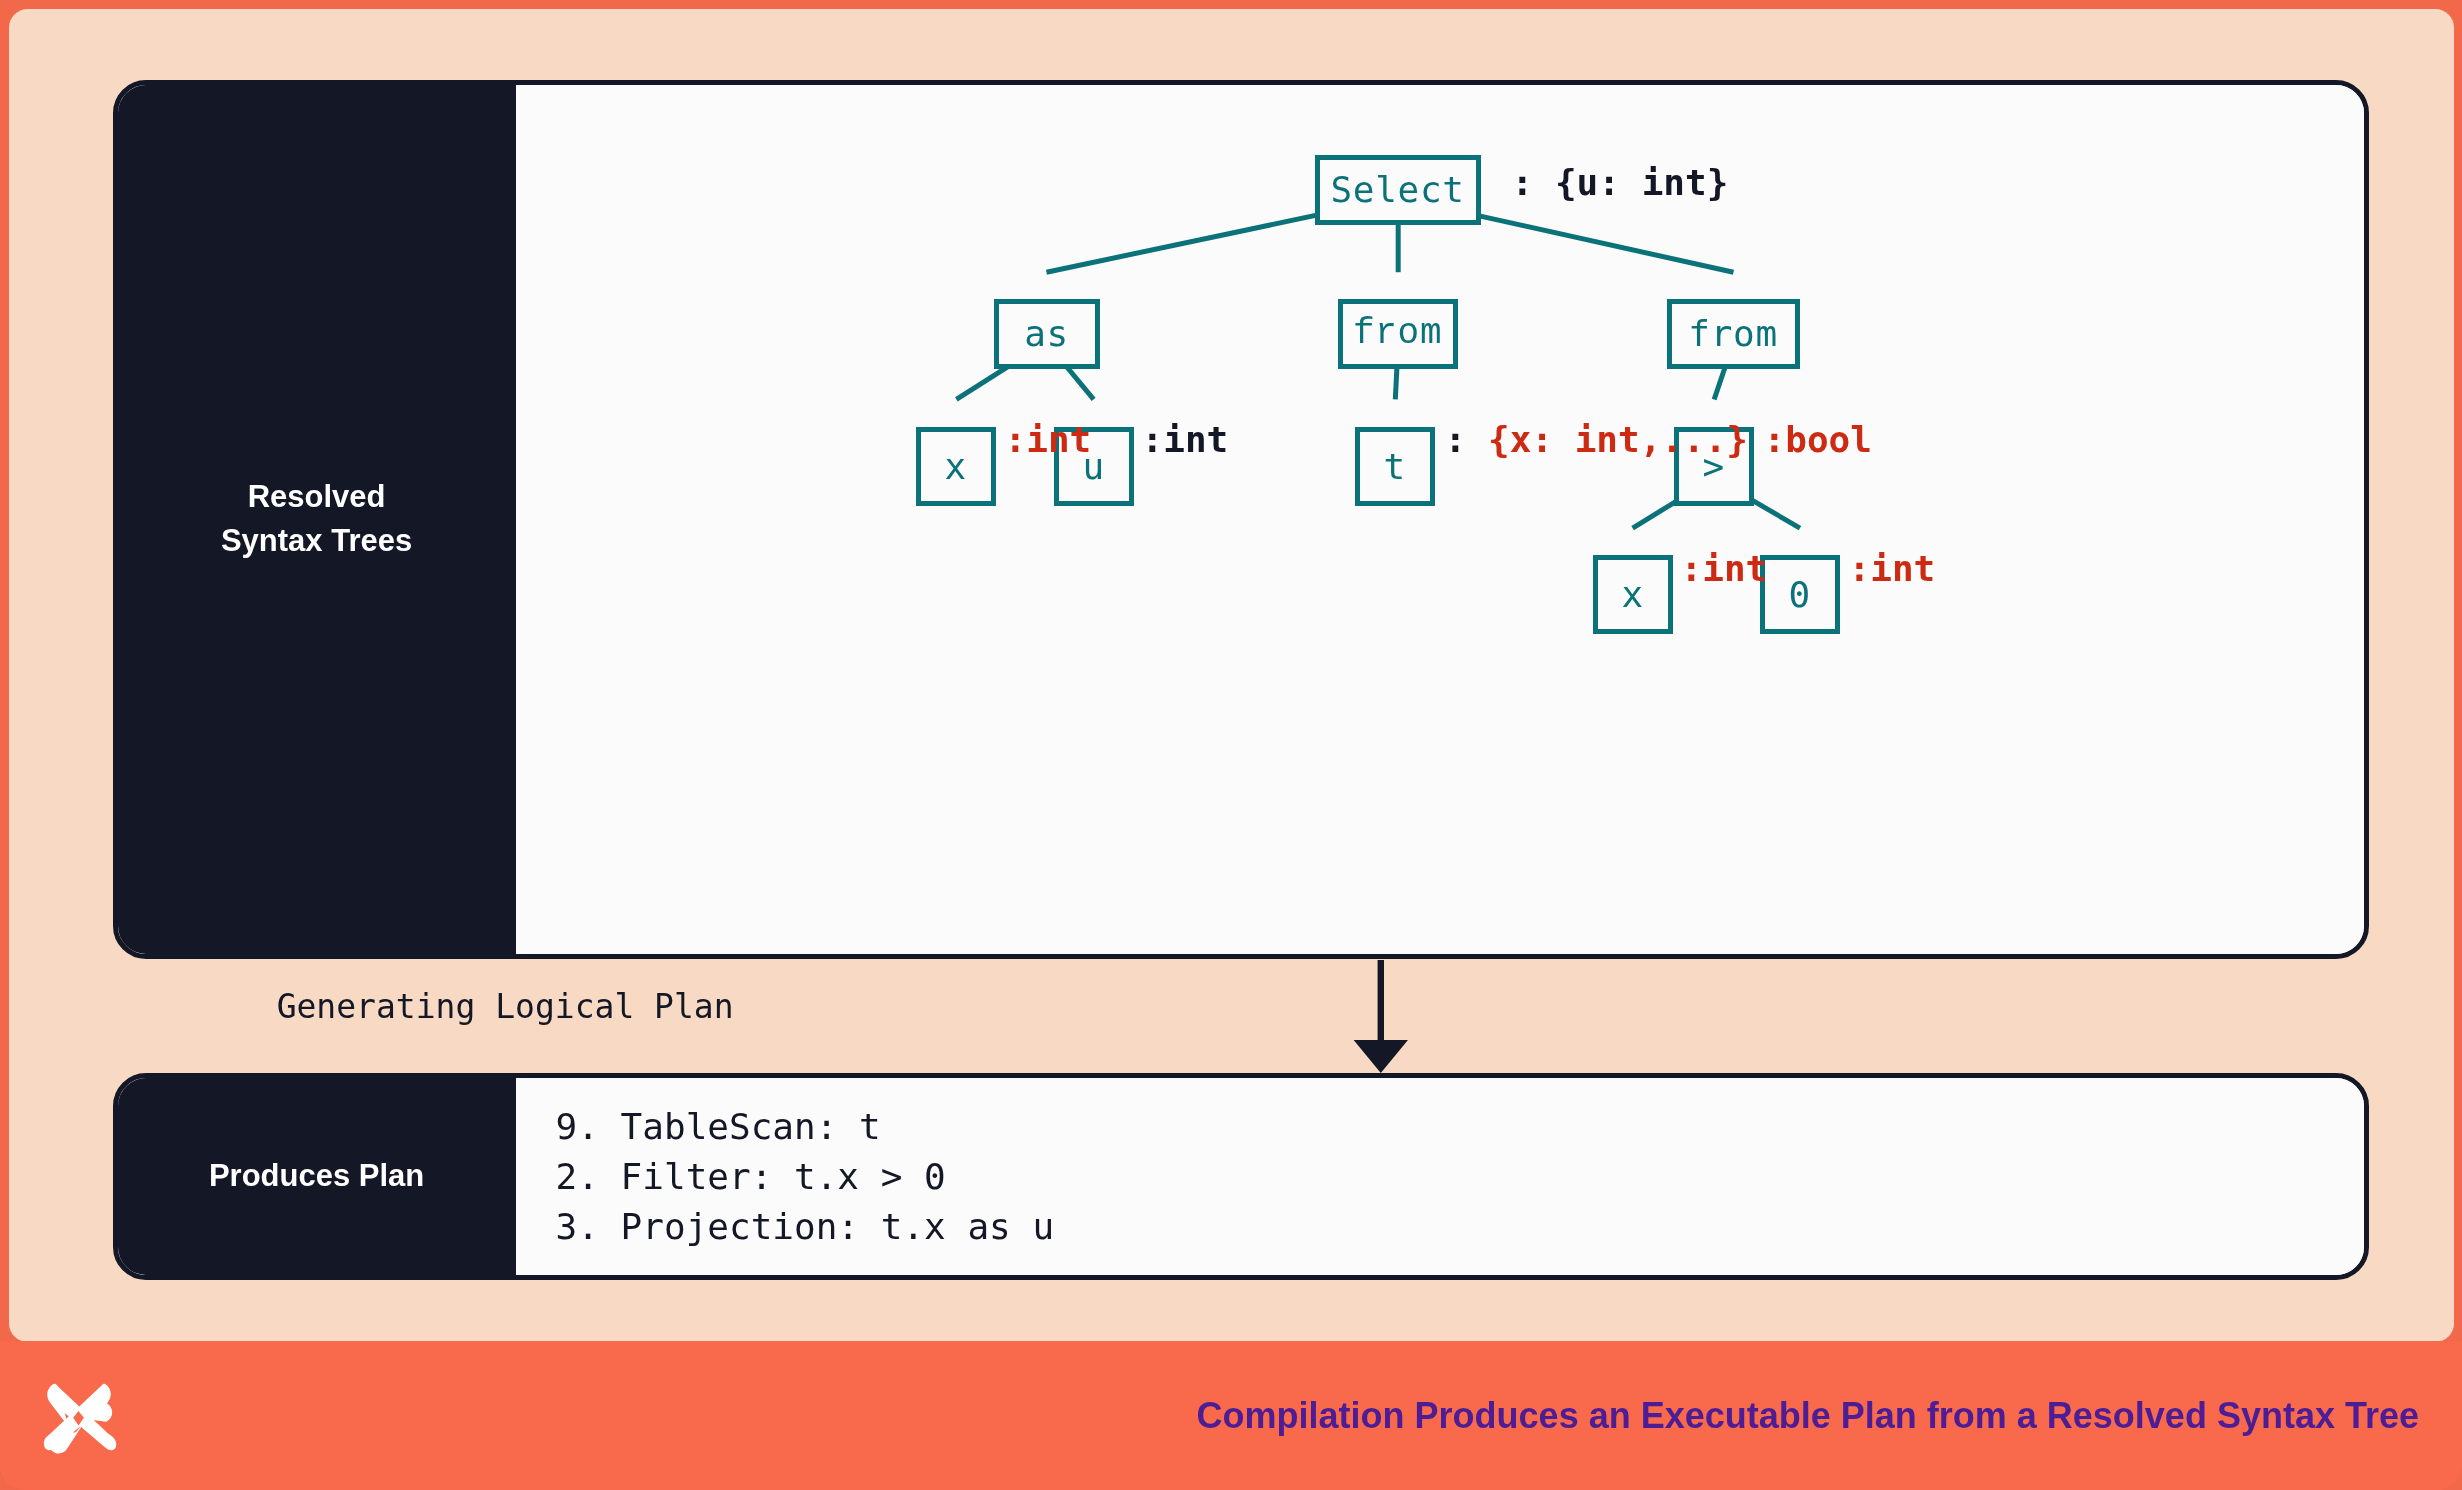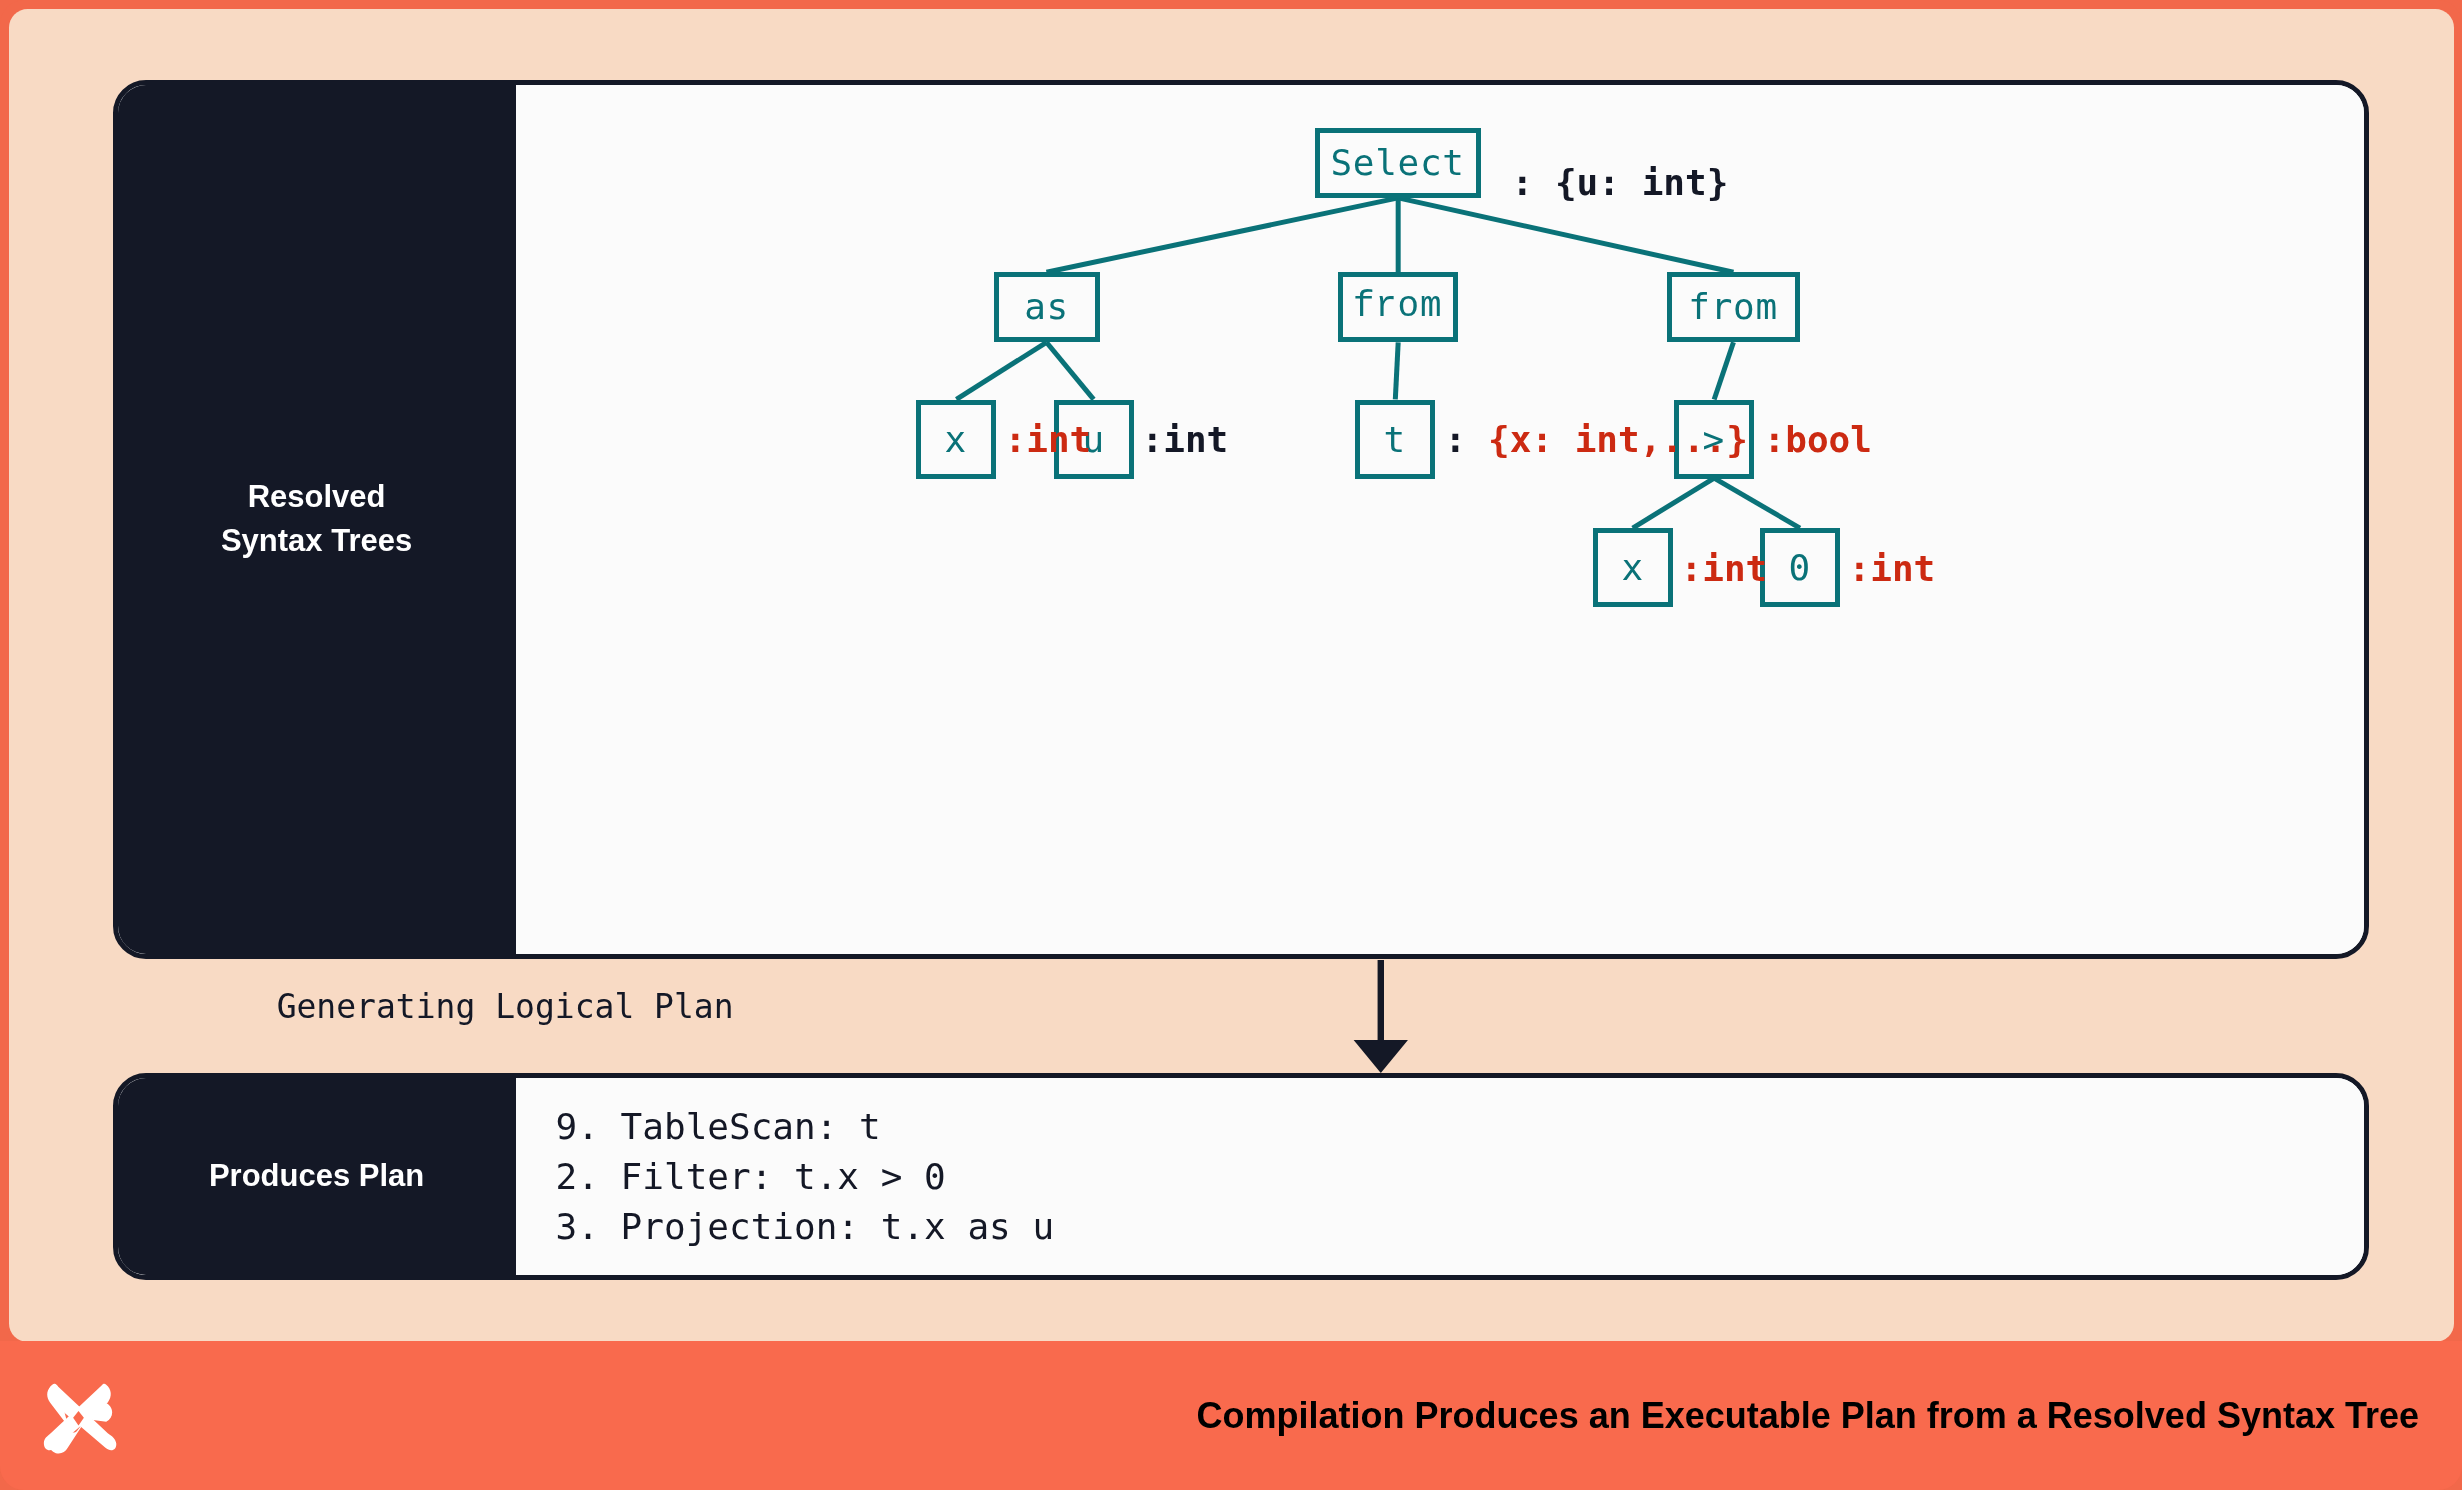--- a/index.html
+++ b/index.html
@@ -78,20 +78,21 @@
     border: 5px solid #0A7278;
     background: #FBFBFB;
     color: #0A7278;
     display: flex;
     align-items: center;
     justify-content: center;
     font-family: "DejaVu Sans Mono", "Liberation Mono", monospace;
     font-size: 36px;
     letter-spacing: 0.7px;
     z-index: 2;
+    margin-top: 27px;
   }
 
   .ann {
     position: absolute;
     font-family: "DejaVu Sans Mono", "Liberation Mono", monospace;
     font-size: 36px;
     font-weight: 700;
     white-space: nowrap;
     z-index: 2;
     line-height: 1;
@@ -149,21 +150,21 @@
     left: 40px;
     top: 36px;
     width: 77px;
     height: 77px;
   }
   #footer-caption {
     position: absolute;
     right: 43px;
     top: 50%;
     transform: translateY(-50%);
-    color: #000000;
+    color: #4c1d95;
     font-size: 36px;
     font-weight: 700;
     white-space: nowrap;
   }
 </style>
 </head>
 <body>
 
 <div id="frame">
   <div id="peach-stage">

